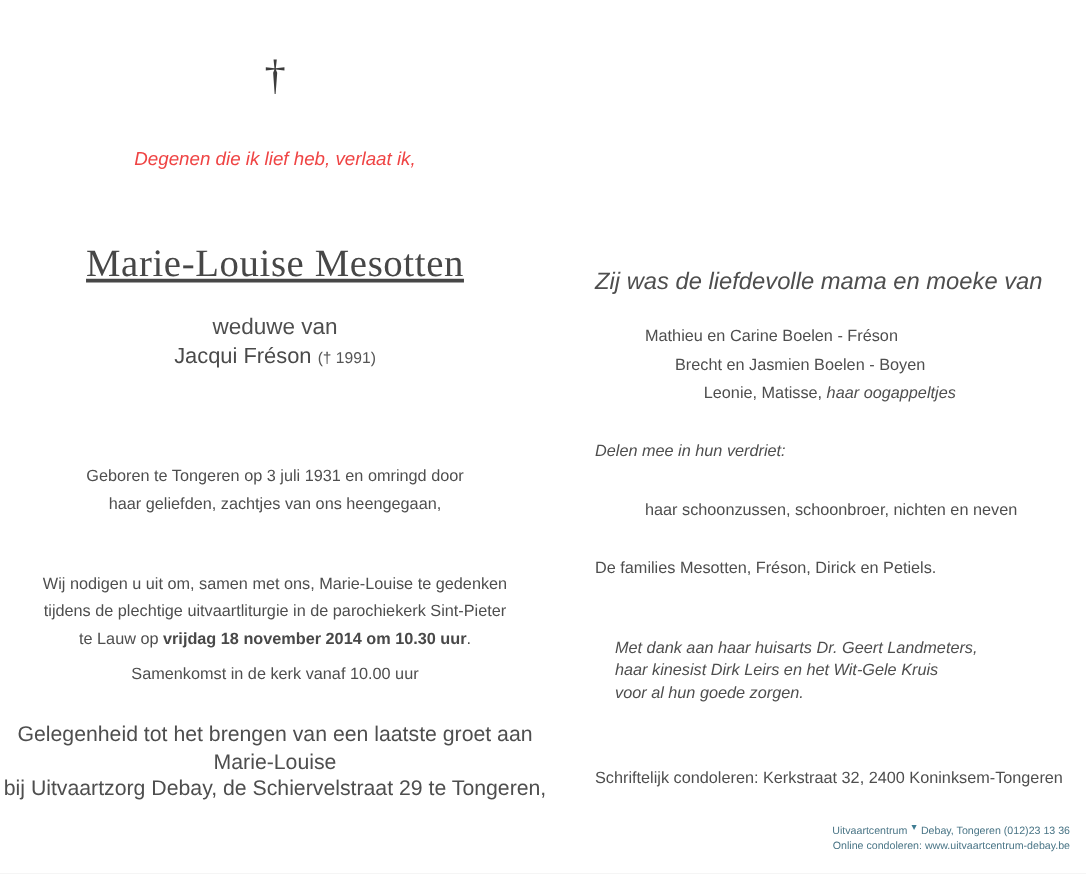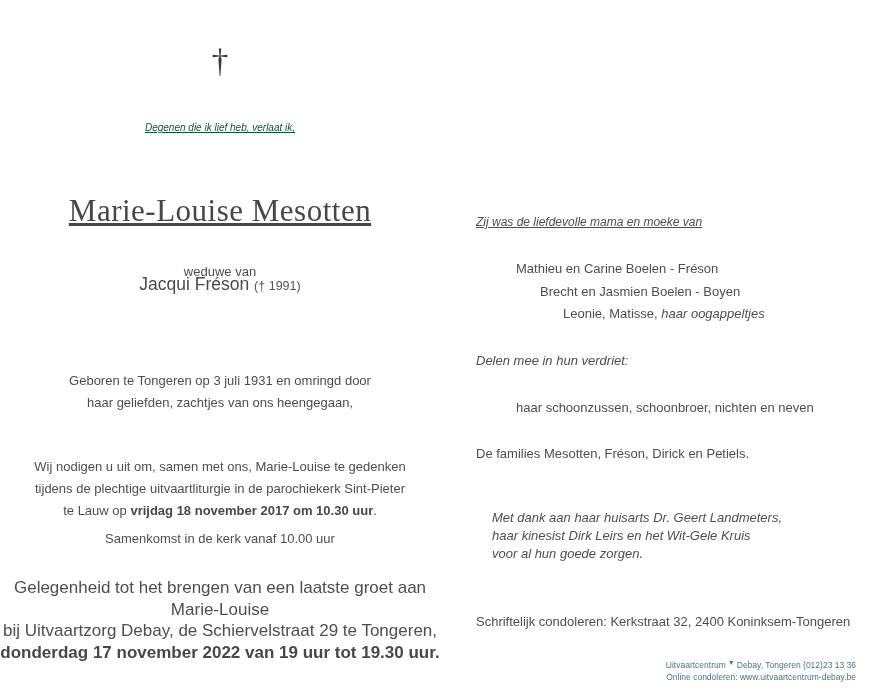--- a/index.html
+++ b/index.html
@@ -6,34 +6,34 @@
   .card {
     position:relative; width:869px; height:699px; margin:0 auto;
     background:#ffffff; overflow:hidden;
     font-family:"Liberation Sans", sans-serif; color:#4e4e4e;
   }
   .abs { position:absolute; }
   .col-left { left:0; width:440px; text-align:center; }
   .col-right { left:476px; width:390px; text-align:left; }
 
   .cross { top:42px; font-size:34px; color:#3d3d3d; font-family:"Liberation Serif", serif; }
-  .quote { top:119px; font-size:10px; font-style:italic; line-height:18px; color:#14532d;text-decoration:underline; }
+  .quote { top:119px; font-size:15px; font-style:italic; line-height:18px; color:#ef4444; }
   .name  { top:193px; font-size:31px; font-family:"Liberation Serif", serif;
            font-weight:400; color:#474747; letter-spacing:0.5px;text-decoration:underline; }
-  .widow { top:264px; font-size:13px; }
+  .widow { top:251px; font-size:18px; }
   .spouse { top:274px; font-size:17.5px; color:#4a4a4a; }
   .spouse .note { font-size:12.5px; color:#555; }
 
   .life { top:370px; font-size:13px; line-height:22px; }
   .service { top:456px; font-size:13px; line-height:22px; }
   .gathering { top:531px; font-size:13px; }
   .visitation { top:577px; font-size:17px; line-height:21.5px; }
   b { font-weight:bold; color:#484848; }
 
-  .rc-intro { top:215px; font-size:12px; font-style:italic;text-decoration:underline; }
+  .rc-intro { top:215px; font-size:19px; font-style:italic; }
   .child-1 { top:261px; padding-left:40px; font-size:13px; }
   .child-2 { top:284px; padding-left:64px; font-size:13px; }
   .grandkids { top:306px; padding-left:87px; font-size:13px; }
   .grandkids .it { font-style:italic; }
   .grief { top:353px; font-size:13px; font-style:italic; }
   .relatives { top:400px; padding-left:40px; font-size:13px; }
   .families-line { top:446px; font-size:13px; }
   .thanks { top:509px; font-size:13px; font-style:italic; line-height:18px;margin-left:16px; }
   .condolence { top:614px; font-size:13px; }
 
@@ -63,29 +63,28 @@
   </div>
 
   <div class="abs col-left life">
     <div>Geboren te Tongeren op 3 juli 1931 en omringd door</div>
     <div>haar geliefden, zachtjes van ons heengegaan,</div>
   </div>
 
   <div class="abs col-left service">
     <div>Wij nodigen u uit om, samen met ons, Marie-Louise te gedenken</div>
     <div>tijdens de plechtige uitvaartliturgie in de parochiekerk Sint-Pieter</div>
-    <div><span>te Lauw op </span><b>vrijdag 18 november 2017 om 10.30 uur</b><span>.</span></div>
+    <div><span>te Lauw op </span><b>vrijdag 18 november 2014 om 10.30 uur</b><span>.</span></div>
   </div>
 
   <div class="abs col-left gathering">Samenkomst in de kerk vanaf 10.00 uur</div>
 
   <div class="abs col-left visitation">
     <div>Gelegenheid tot het brengen van een laatste groet aan Marie-Louise</div>
     <div>bij Uitvaartzorg Debay, de Schiervelstraat 29 te Tongeren,</div>
-    <div><b>donderdag 17 november 2022 van 19 uur tot 19.30 uur.</b></div>
   </div>
 
   <div class="abs col-right rc-intro">Zij was de liefdevolle mama en moeke van</div>
 
   <div class="abs col-right child-1">Mathieu en Carine Boelen - Fréson</div>
   <div class="abs col-right child-2">Brecht en Jasmien Boelen - Boyen</div>
 
   <div class="abs col-right grandkids">
     <span>Leonie, Matisse, </span><span class="it">haar oogappeltjes</span>
   </div>

